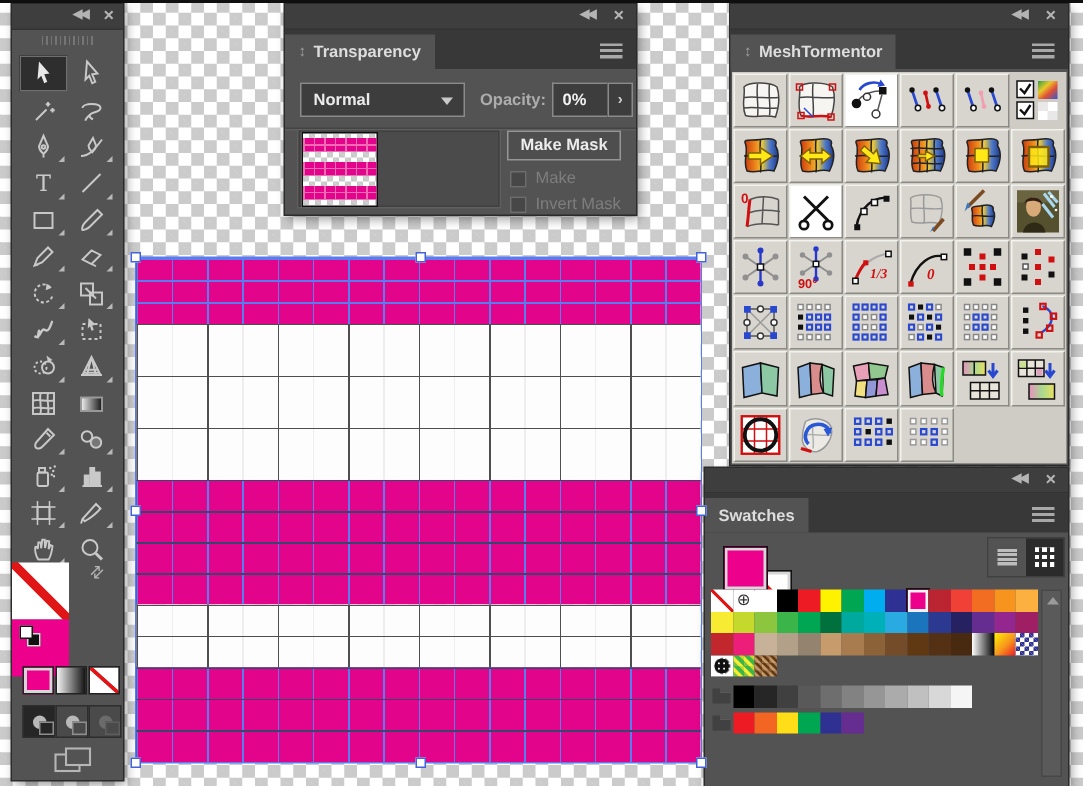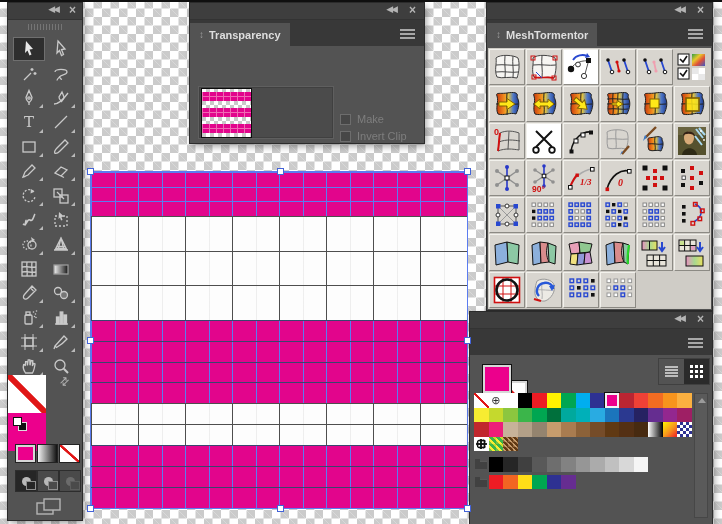--- a/index.html
+++ b/index.html
@@ -394,34 +394,46 @@
     <span class="collapse" style="right:28px;">◀◀</span>
     <span class="closex" style="right:8px;">×</span>
   </div>
   <div class="tabstrip">
     <div class="tab">
       <span class="updn">↕</span>
       <span class="tabtitle">Transparency</span>
     </div>
     <div class="burger"></div>
   </div>
+  <div class="tp-ctrls">
+    <div class="dropdown">
+      <span>Normal</span>
+      <span class="chev"></span>
+    </div>
+    <div class="oplabel">Opacity:</div>
+    <div class="opfield">
+        <span>0%</span>
+      </div>
+    <div class="opbtn">›</div>
+  </div>
   <div class="tp-well">
     <div class="tp-thumb">
       <div class="tp-stripe" style="top:3px;"></div>
       <div class="tp-stripe" style="top:19px;"></div>
       <div class="tp-stripe" style="top:35px;"></div>
     </div>
   </div>
+  <div class="makemask">Make Mask</div>
   <div class="chkrow" style="top:110px;">
     <div class="chkbox"></div>
     <span class="chklabel">Make</span>
   </div>
   <div class="chkrow" style="top:127px;">
     <div class="chkbox"></div>
-    <span class="chklabel">Invert Clip</span>
+    <span class="chklabel">Invert Mask</span>
   </div>
 </div>
 
 <div id="mtpanel" class="panel">
   <div class="phead">
     <span class="collapse" style="right:28px;">◀◀</span>
     <span class="closex" style="right:8px;">×</span>
   </div>
   <div class="tabstrip">
     <div class="tab">
@@ -923,20 +935,23 @@
     <div class="mtempty"></div>
   </div>
 </div>
 
 <div id="swpanel" class="panel">
   <div class="phead">
     <span class="collapse" style="right:28px;">◀◀</span>
     <span class="closex" style="right:8px;">×</span>
   </div>
   <div class="tabstrip">
+    <div class="tab">
+      <span class="tabtitle">Swatches</span>
+    </div>
     <div class="burger"></div>
   </div>
   <div id="swfs">
     <div id="swstroke"></div>
     <div id="swfill"></div>
   </div>
   <div class="viewgrp">
     <div class="viewbtn">
         <div class="listicon"></div>
       </div>

